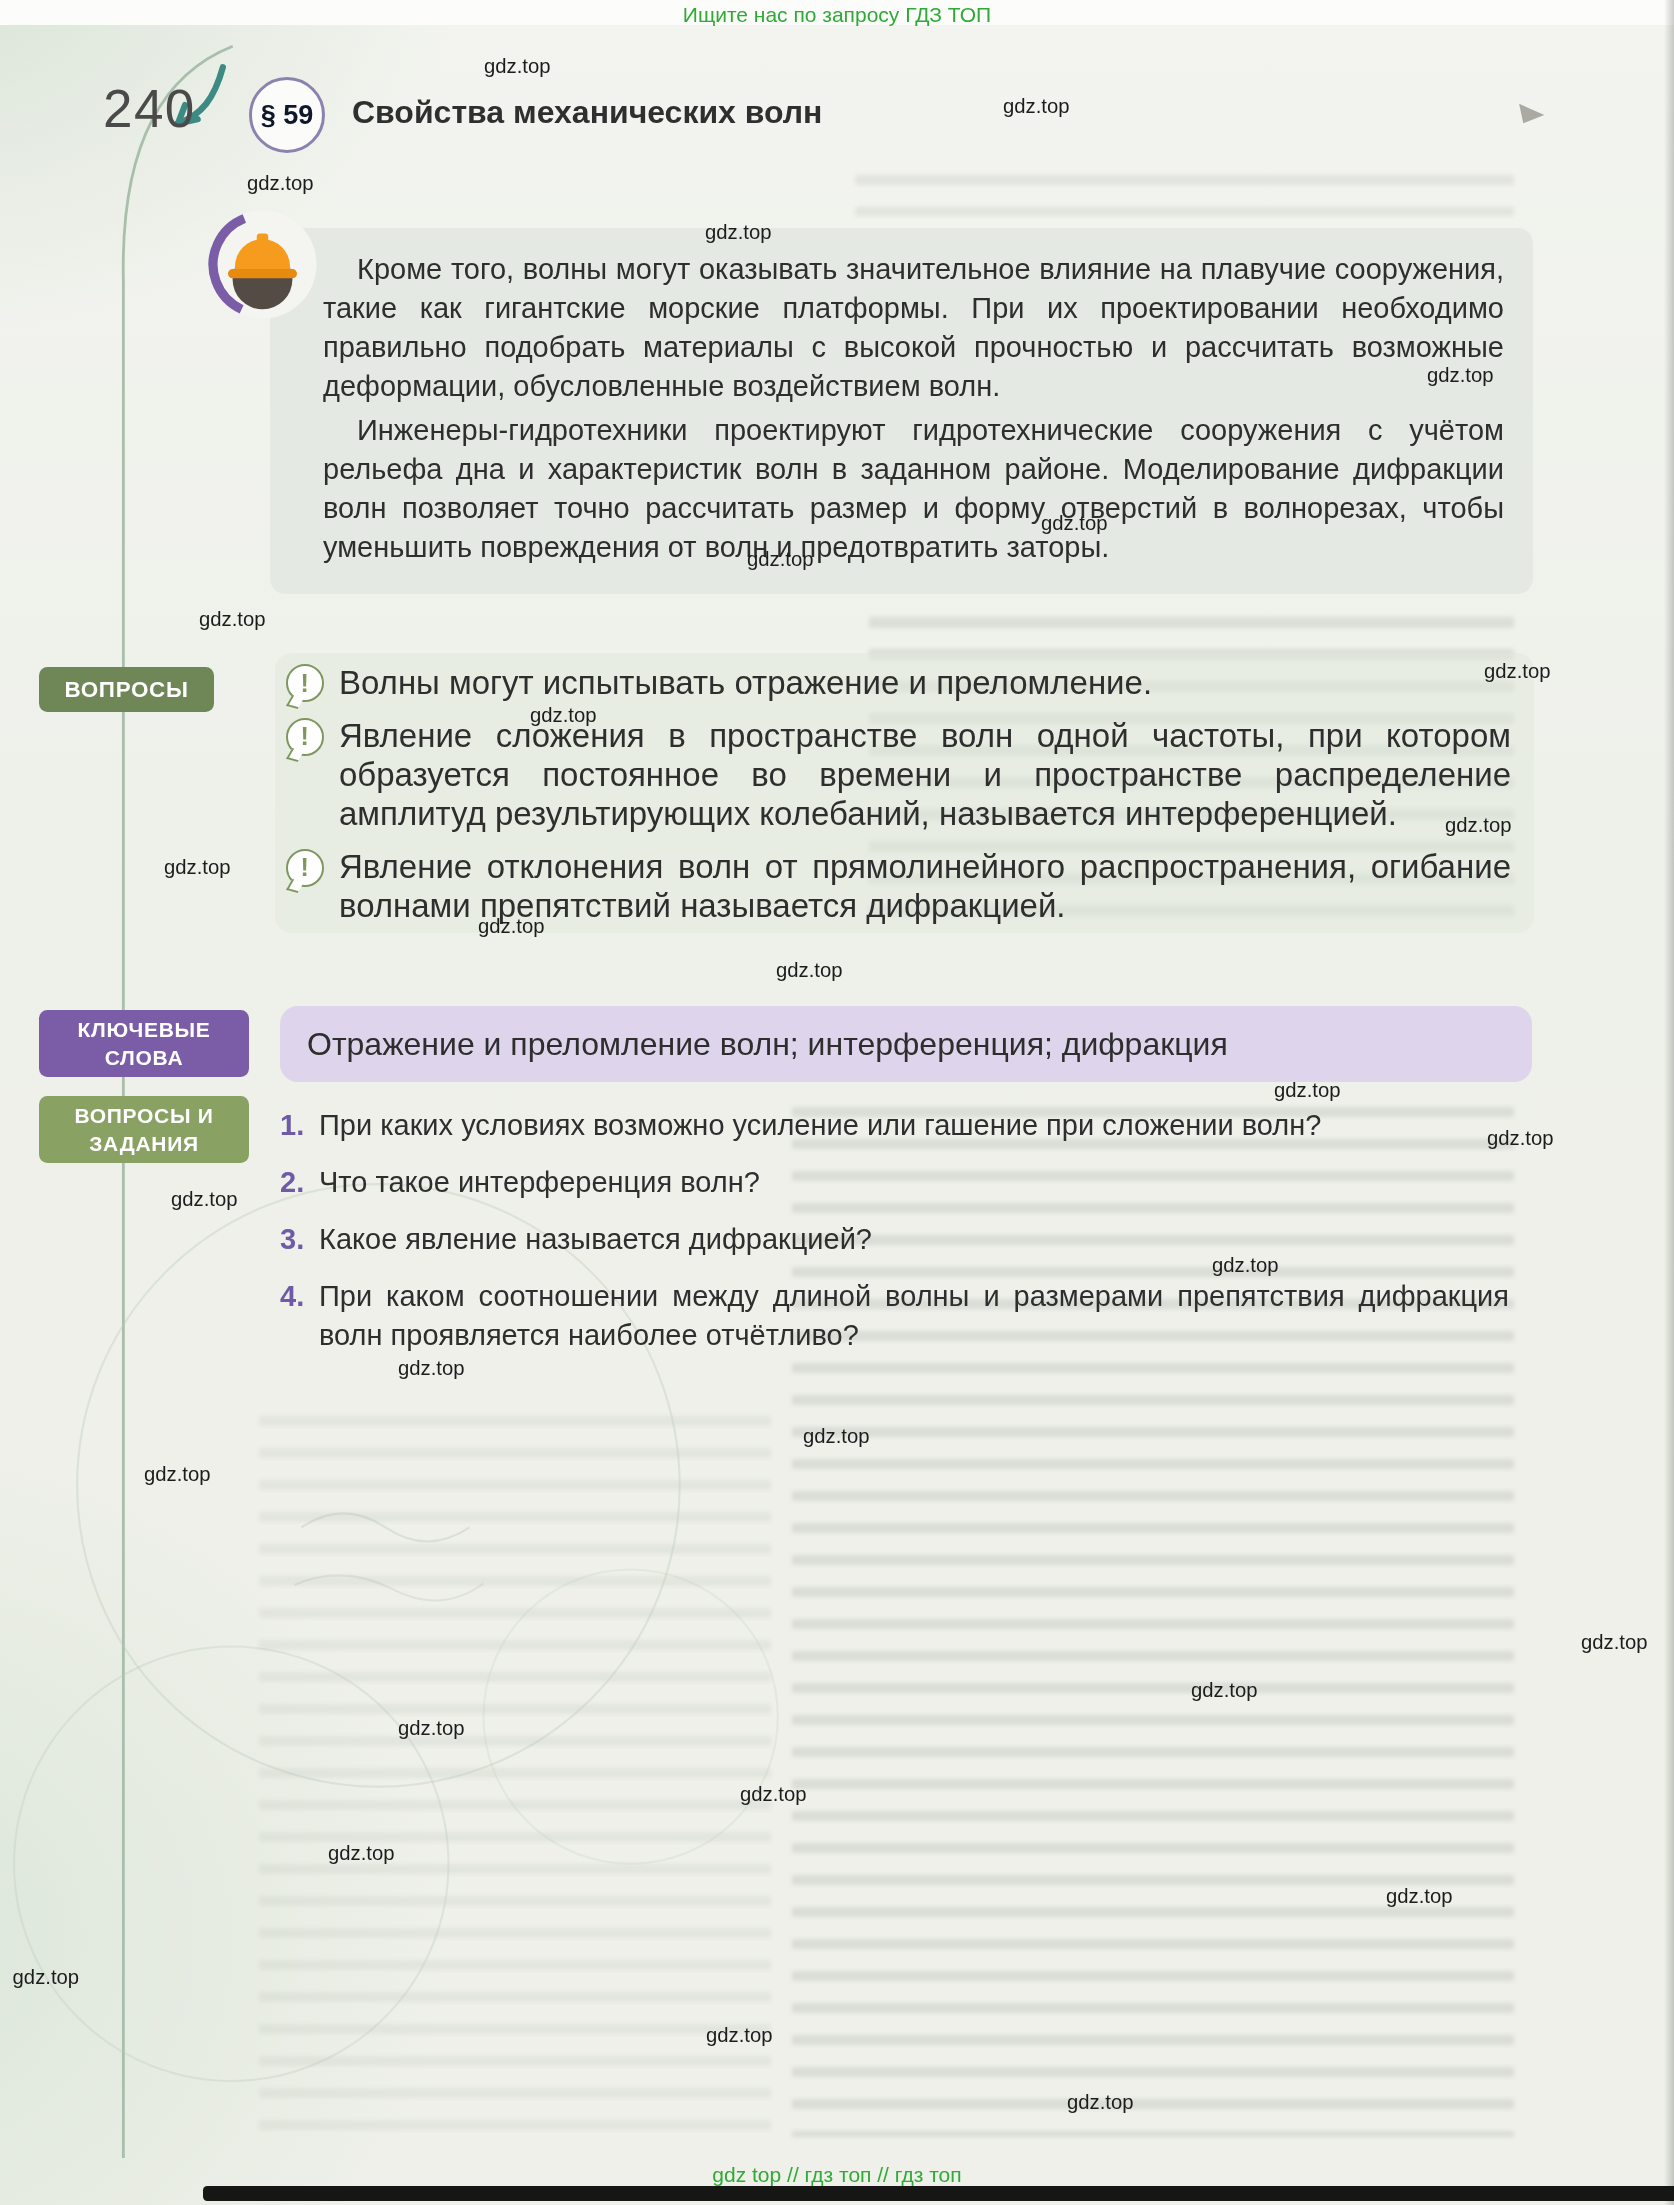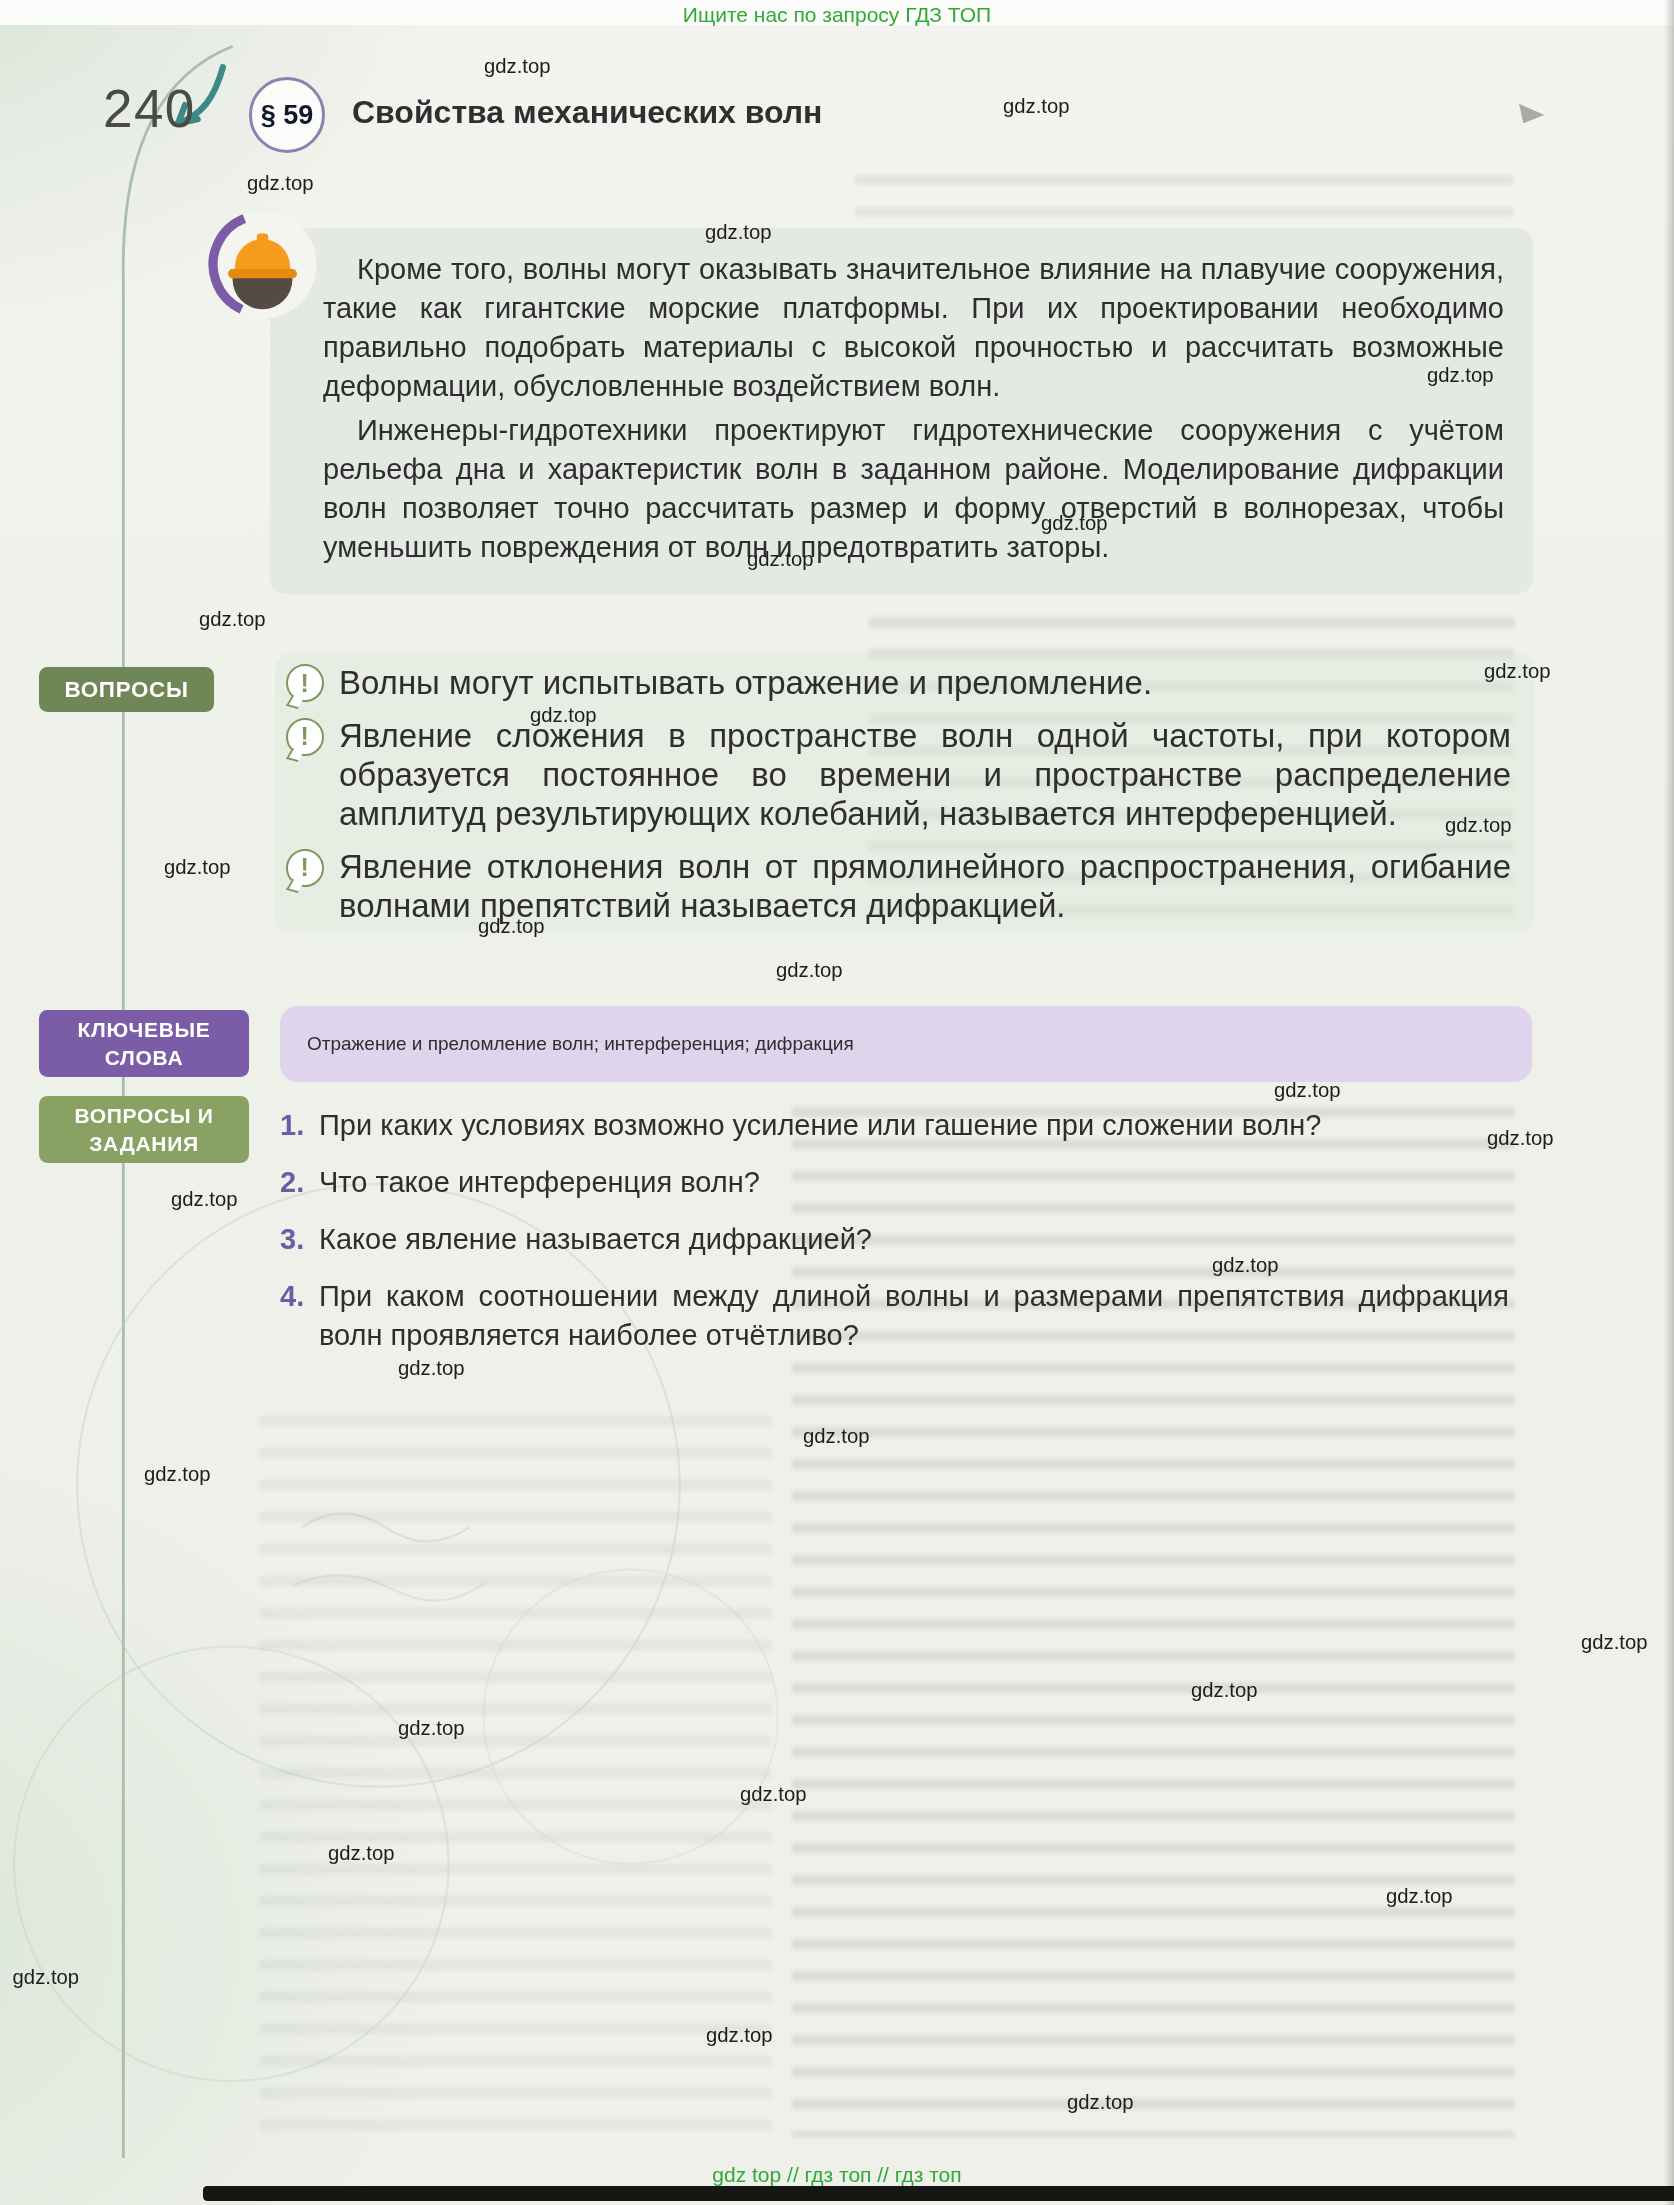--- a/index.html
+++ b/index.html
@@ -51,21 +51,21 @@
   .concl-item{display:flex;align-items:flex-start;margin-bottom:14px;}
   .bubble{position:relative;flex:0 0 auto;width:38px;height:38px;border:2.8px solid var(--bubble_green);
     border-radius:50%;background:#fff;color:var(--bubble_green);font-weight:bold;font-size:25px;
     display:flex;align-items:center;justify-content:center;margin:1.4px 15.4px 0 5.6px;box-sizing:border-box;}
   .bubble::after{content:"";position:absolute;left:1.4px;bottom:-7px;width:9.8px;height:9.8px;background:#fff;
     border-left:2.8px solid var(--bubble_green);border-bottom:2.8px solid var(--bubble_green);transform:rotate(15deg) skew(-15deg);}
   .concl-text{flex:1;font-size:33px;line-height:39px;text-align:justify;}
 
   .kw-box{position:absolute;left:280px;top:1006px;width:1252px;height:76px;box-sizing:border-box;
     background:var(--keywords_box_bg);border-radius:18px;display:flex;align-items:center;
-    padding-left:27px;z-index:4;font-size:19px;}
+    padding-left:27px;z-index:4;font-size:32px;}
 
   .q-list{position:absolute;left:280px;top:1106px;width:1229px;z-index:4;}
   .q-item{display:flex;align-items:flex-start;margin-bottom:18px;}
   .q-num{flex:0 0 39px;font-size:29px;line-height:39px;font-weight:bold;color:var(--question_number);}
   .q-text{flex:1;font-size:29px;line-height:39px;text-align:justify;}
 
   .wm{position:absolute;z-index:50;font-size:20.3px;color:#1c1c1c;white-space:nowrap;}
 </style>
 </head>
 <body style="--accent_green: #2faa36; --conclusions_label_bg: #6f8757; --questions_label_bg: #8aa164; --keywords_label_bg: #7a5da6; --keywords_box_bg: #ded4eb; --info_box_bg: #e4eae3; --question_number: #6f5aa8; --bubble_green: #7f975f; --helmet_orange: #f59b1e;">

